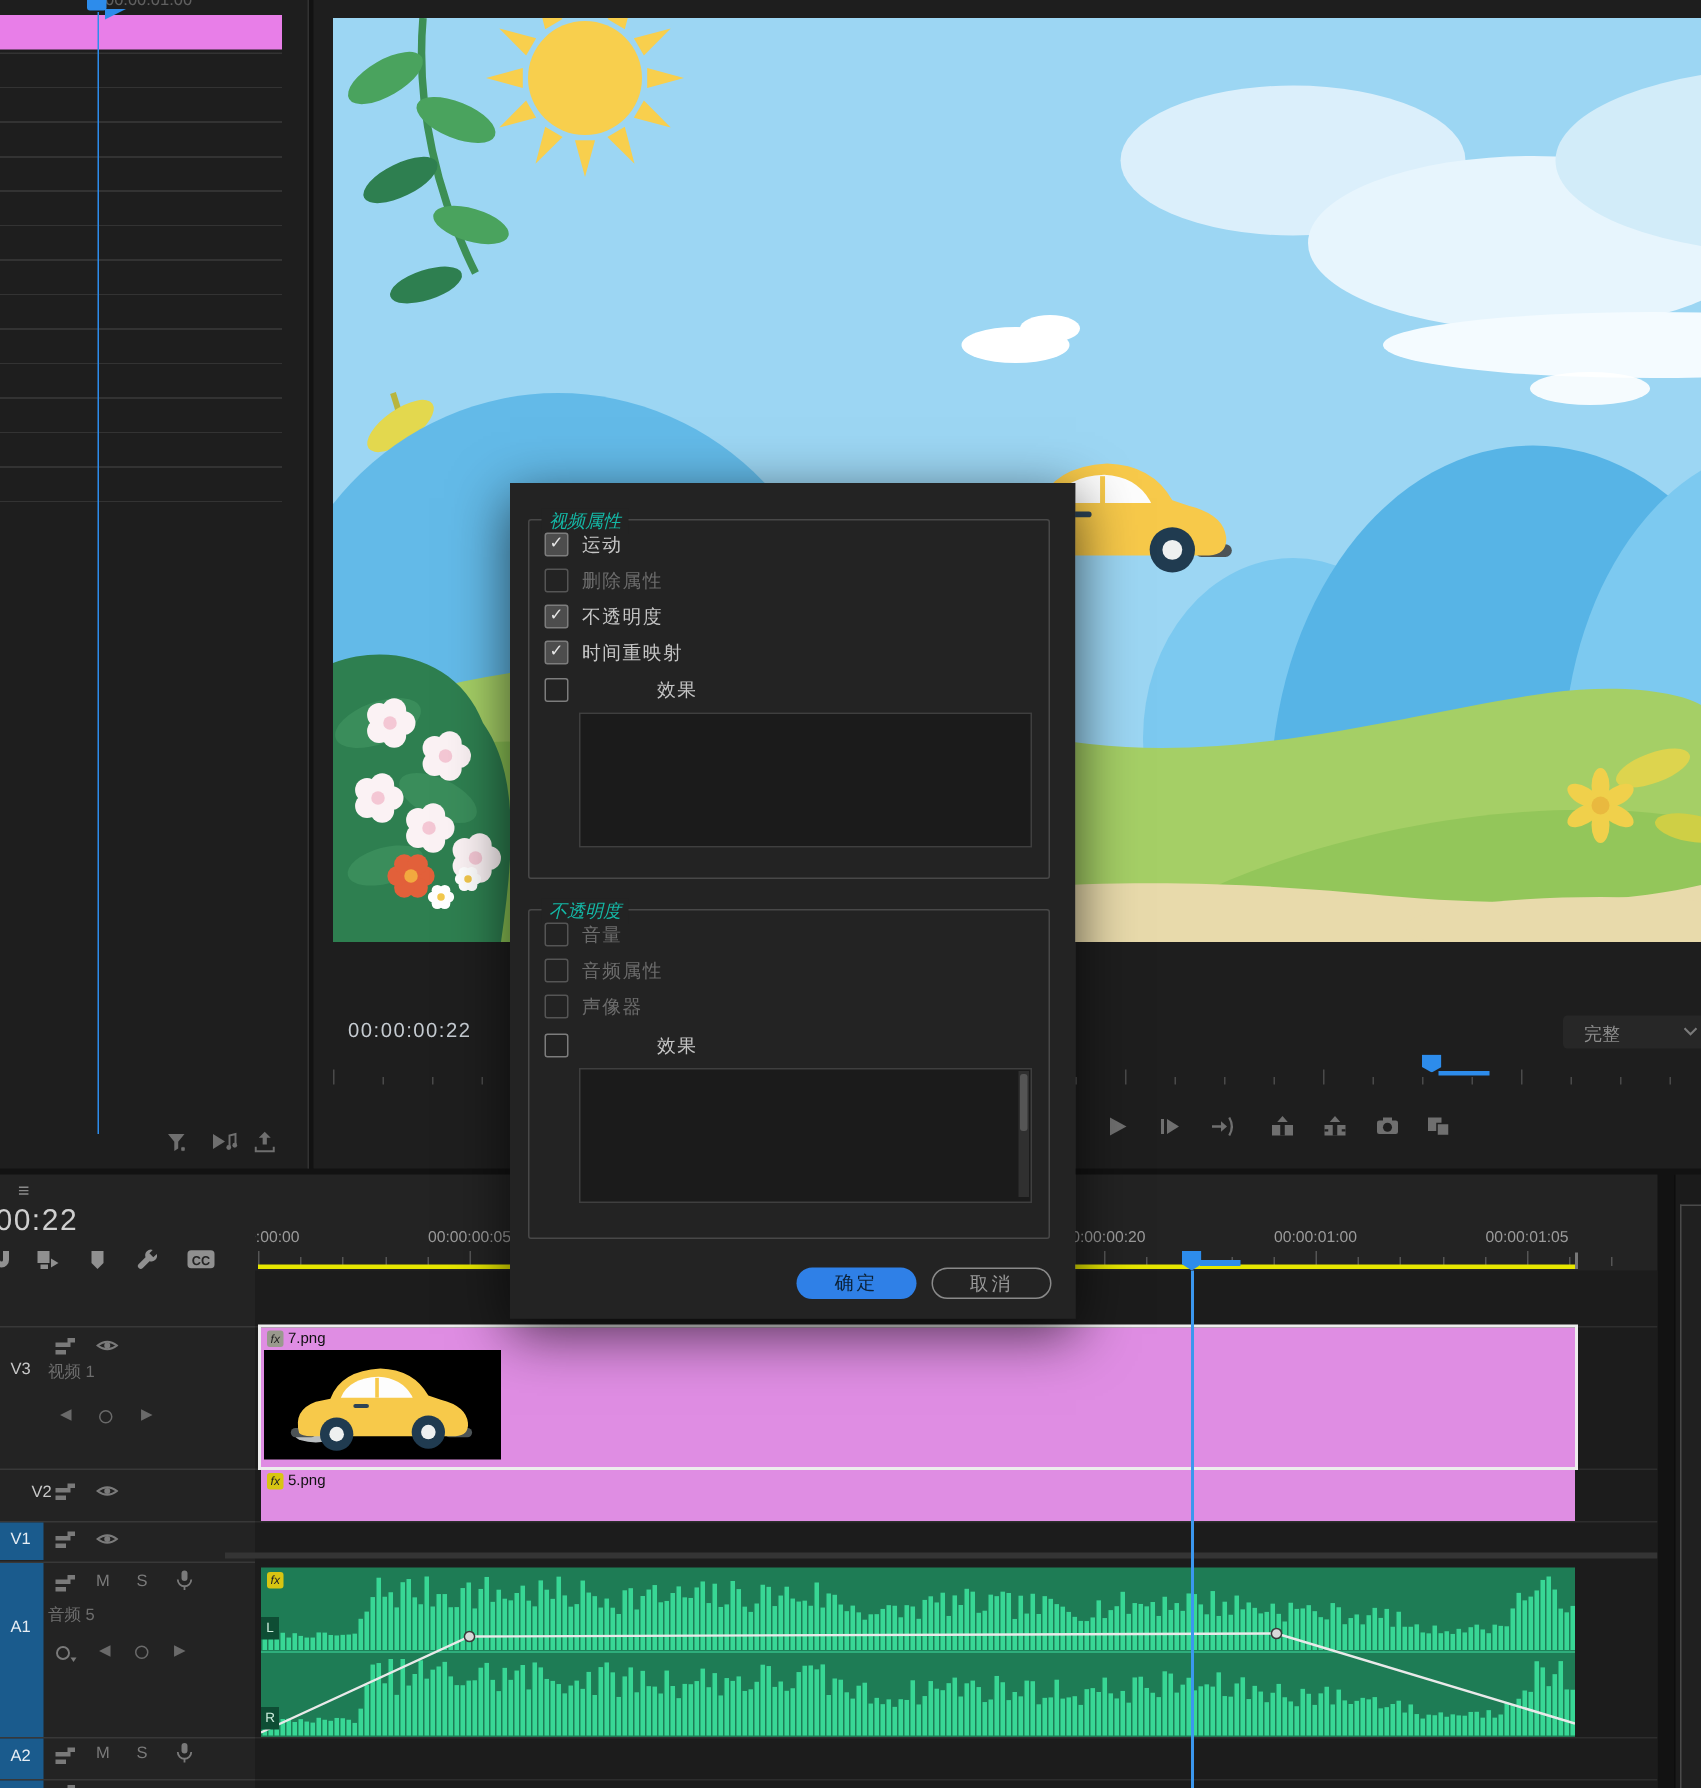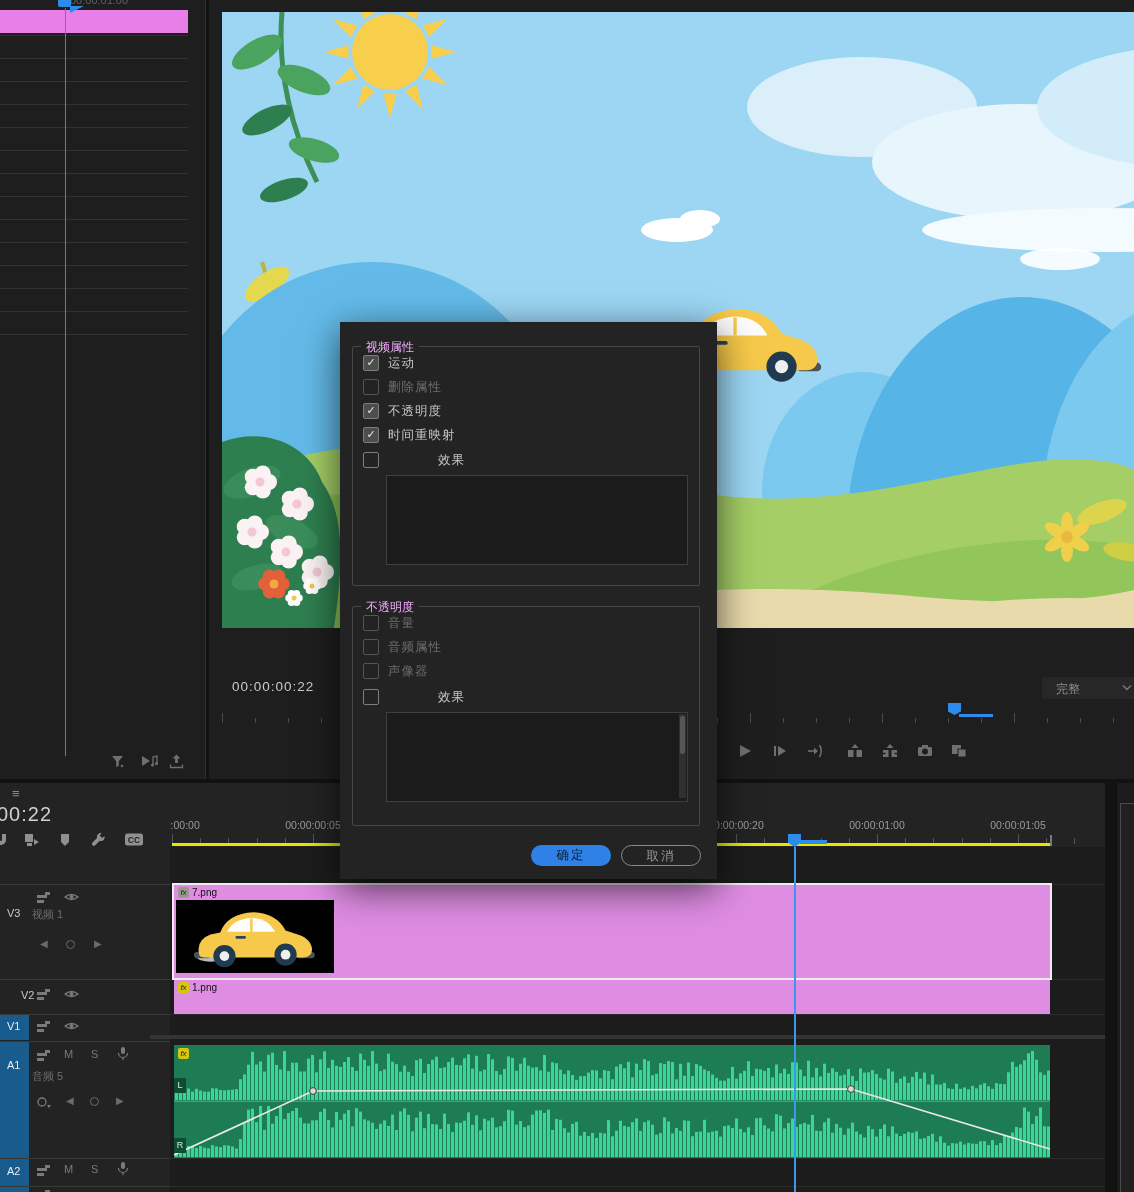--- a/index.html
+++ b/index.html
@@ -69,21 +69,21 @@
   
   #meters{left:1116px;top:783px;width:18px;height:409px;background:#1b1b1b;position:absolute;border-left:1px solid #0d0d0d;}
   #meters .frame{position:absolute;left:3px;top:20px;width:15px;height:389px;border-left:1px solid #4a4a4a;border-top:1px solid #4a4a4a;background:#202020;}
   
   #dialog{left:340px;top:322px;width:377px;position:absolute;z-index:50;box-shadow:0 10px 36px rgba(0,0,0,.65);}
   #dialog-title{height:26px;background:#ffffff;position:relative;}
   #dialog-title .t{position:absolute;left:12px;top:6px;font-size:12.5px;color:#1a1a1a;}
   #dialog-close{position:absolute;right:10px;top:4px;font-size:14px;color:#333;width:18px;text-align:center;cursor:default;}
   #dialog-body{height:557px;background:#232323;position:relative;}
   .grp{position:absolute;left:12px;width:346px;border:1px solid #484848;border-radius:2px;}
-  .grp .legend{position:absolute;left:8px;top:-8px;background:#232323;padding:0 5px;font-size:12px;color:#f0abfc;}
+  .grp .legend{position:absolute;left:8px;top:-8px;background:#232323;padding:0 5px;font-size:12px;color:#14b8a6;font-style:italic;}
   #grp-video{top:24px;height:238px;}
   #grp-audio{top:284px;height:218px;}
   .cb-row{position:absolute;left:10px;height:20px;}
   .cbox{position:absolute;left:0;top:1px;width:14px;height:14px;border:1.5px solid #7d7d7d;border-radius:2px;background:transparent;font-size:11px;line-height:13px;text-align:center;color:#e8e8e8;}
   .cbox.checked{background:#4d4d4d;}
   .cb-row.disabled .cbox{border-color:#555;}
   .cb-label{position:absolute;left:25px;top:1px;font-size:12.5px;color:#c6c6c6;letter-spacing:1px;white-space:nowrap;}
   .cb-row.disabled .cb-label{color:#6c6c6c;}
   .cb-row.fx .cb-label{left:75px;}
   .listbox{position:absolute;left:33px;width:300px;height:88px;background:#1b1b1b;border:1px solid #3f3f3f;}
@@ -516,21 +516,21 @@
           <path d="M1,6 Q7.5,1 14,6 Q7.5,11 1,6 Z" fill="none" stroke="currentColor" stroke-width="1.3"></path>
           <circle cx="7.5" cy="6" r="2" fill="currentColor"></circle>
         </svg>
       </span>
   </div>
 
   <div id="av-divider"></div>
 
   <div>
     <div class="blue-cell" style="top:259px;height:116px"></div>
-    <span class="tlabel" style="left:7px;top:276px;color:#e8eef4">A1</span>
+    <span class="tlabel" style="left:7px;top:296px;color:#e8eef4">A1</span>
     <span class="th-icon icon" style="left:36px;top:266px">
       <svg width="15" height="13" viewBox="0 0 15 13">
           <path d="M1,4 h10 v3 H1 Z M1,9 h7 v3 H1 Z M9,1 h5 v3 h-5 Z" fill="currentColor"></path>
         </svg>
       </span>
     <span class="th-icon" style="left:64px;top:265px">M</span>
     <span class="th-icon" style="left:91px;top:265px">S</span>
     <span class="th-icon icon" style="left:117px;top:263px">
       <svg width="12" height="15" viewBox="0 0 12 15">
           <rect x="4" y="1" width="4" height="7" rx="2" fill="currentColor"></rect>
@@ -582,21 +582,21 @@
     <span class="fx-badge fx-gray">fx</span>
     <span class="clip-label">7.png</span>
     <div class="thumb">
       <svg width="158" height="73" viewBox="0 0 158 73">
           <use href="#car" x="16" y="4" width="126" height="66"></use>
         </svg>
     </div>
   </div>
   <div id="clip-v2" class="clip">
     <span class="fx-badge fx-yellow">fx</span>
-    <span class="clip-label">1.png</span>
+    <span class="clip-label">5.png</span>
   </div>
   <div id="clip-a1" class="clip">
     <svg id="wave-svg" width="876" height="113" viewBox="0 0 876 113" style="position:absolute;left:0;top:0">
         <g fill="#38d795">
           <rect x="1" y="46.0" width="3" height="9.0"></rect>
           <rect x="5" y="43.6" width="3" height="11.4"></rect>
           <rect x="9" y="44.7" width="3" height="10.3"></rect>
           <rect x="13" y="43.5" width="3" height="11.5"></rect>
           <rect x="17" y="46.7" width="3" height="8.3"></rect>
           <rect x="21" y="43.8" width="3" height="11.2"></rect>

